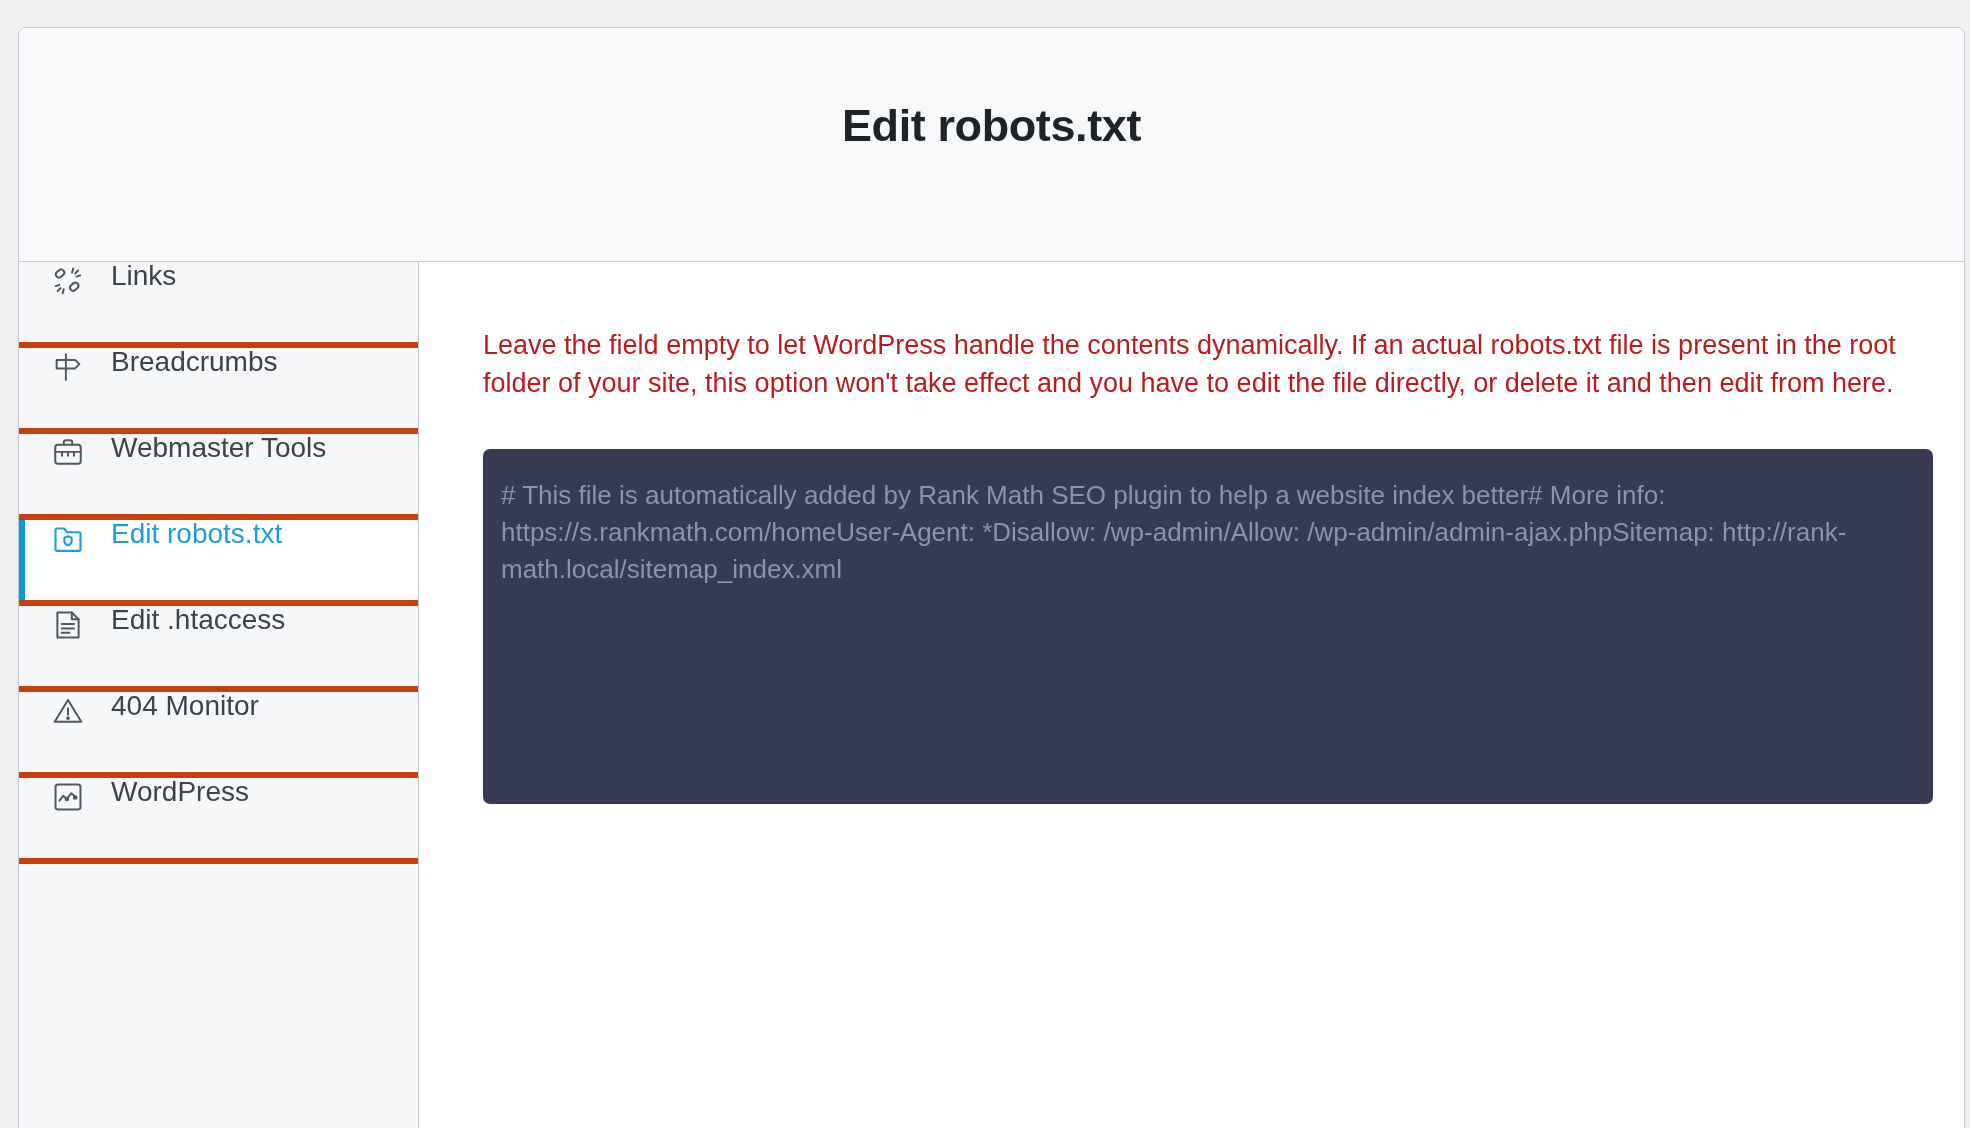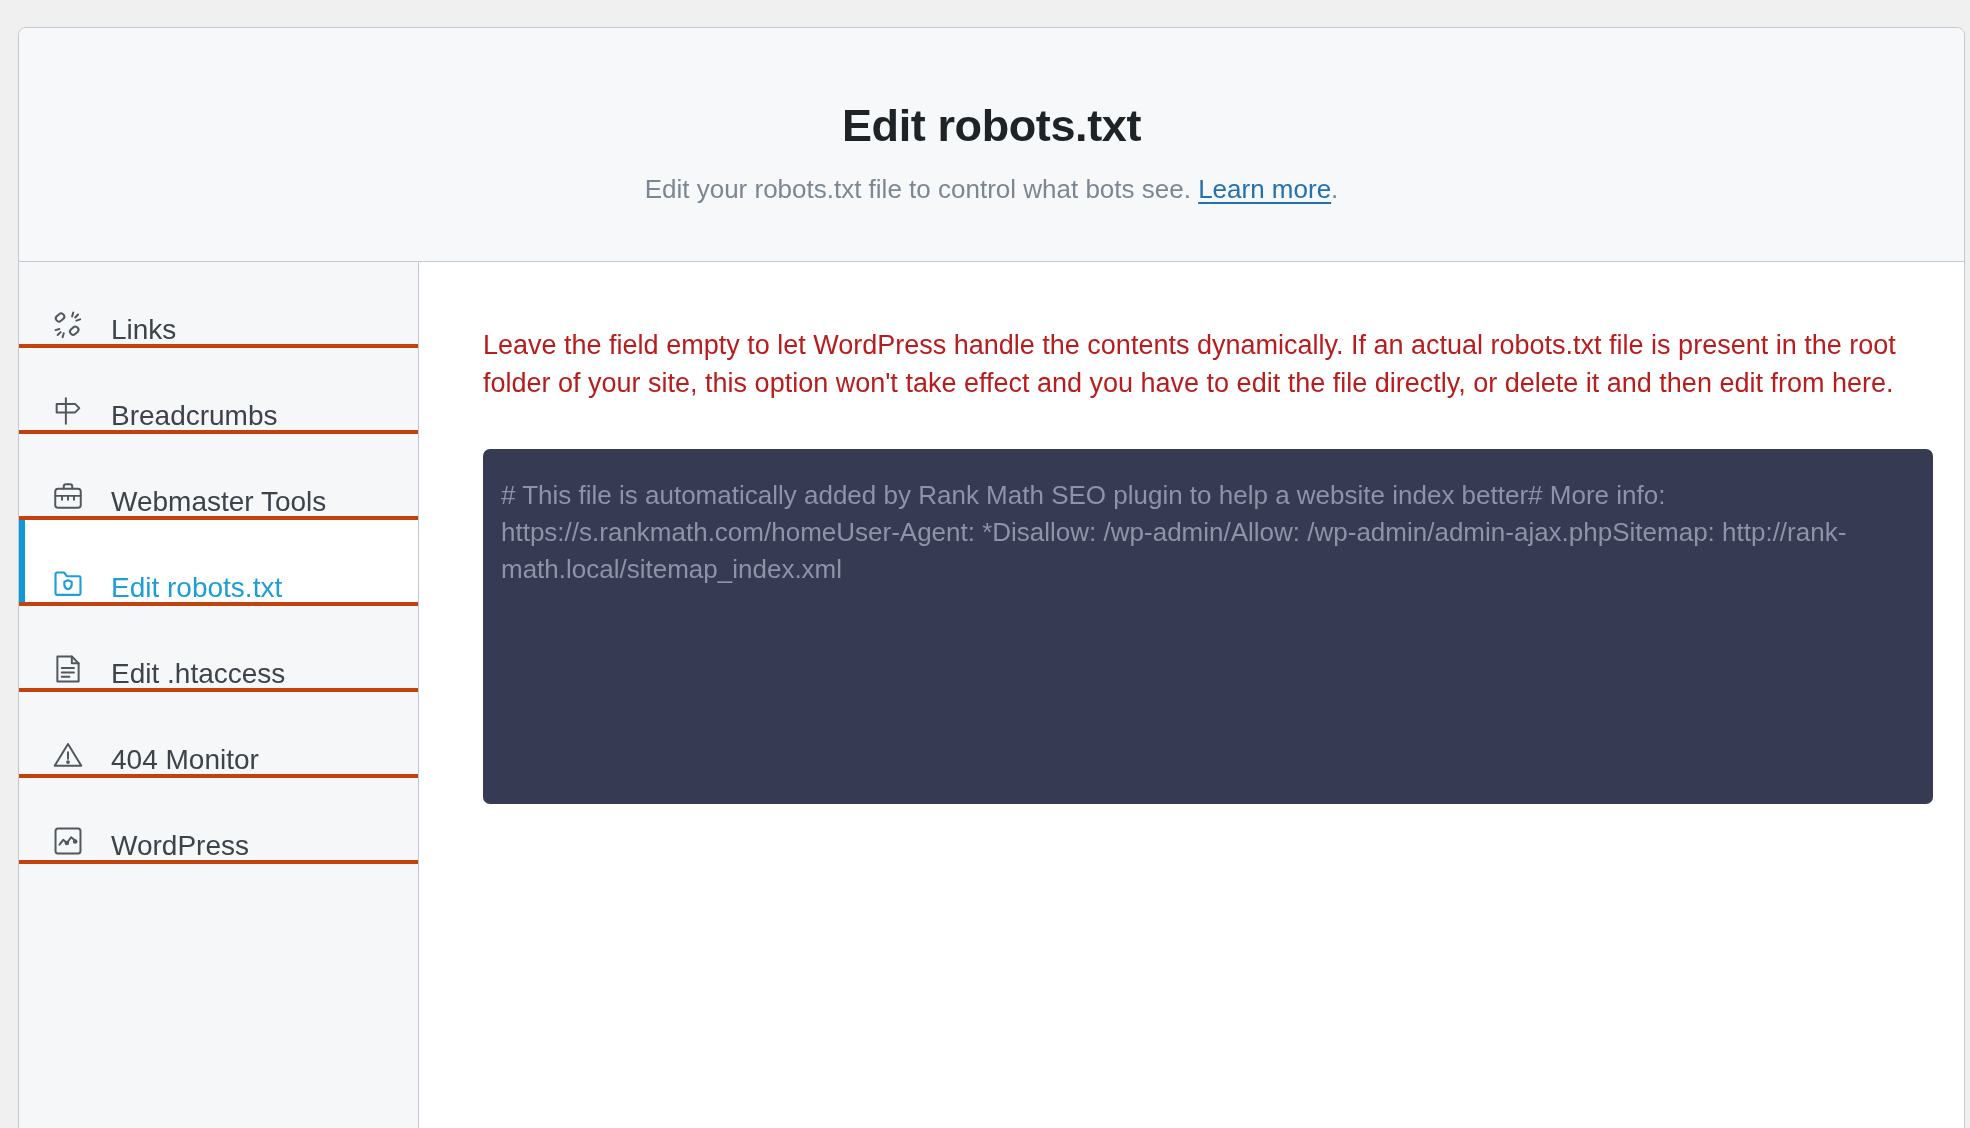--- a/index.html
+++ b/index.html
@@ -65,23 +65,23 @@
   .sidebar {
     width: 400px;
     flex: 0 0 400px;
     background: #f6f7f8;
     border-right: 1px solid #c3c9d2;
   }
   .nav-item {
     position: relative;
     height: 86px;
     display: flex;
-    align-items: flex-end;
+    align-items: flex-start;
     padding-left: 30px;
-    border-bottom: 4px solid #c2410c;
+    border-bottom: 6px solid #c2410c;
     background: #f6f7f8;
     cursor: pointer;
   }
   .nav-item .nav-icon {
     width: 38px;
     height: 38px;
     flex: 0 0 38px;
     display: flex;
     align-items: center;
     justify-content: center;
@@ -139,23 +139,20 @@
   }
   .robots-textarea::placeholder { color: #8e93a8; opacity: 1; }
 </style>
 </head>
 <body>
 
 <div class="app-card">
 
   <div class="card-header">
     <h1 class="page-title">Edit robots.txt</h1>
-    <p class="page-subtitle">
-      <span>Edit your robots.txt file to control what bots see. </span><a href="#">Learn more</a><span>.</span>
-    </p>
   </div>
 
   <div class="card-body">
 
     <nav class="sidebar">
 
       <div class="nav-item">
         <span class="nav-icon">
           <svg viewBox="0 0 24 24" fill="none" stroke="currentColor" stroke-width="1.4" stroke-linecap="round" stroke-linejoin="round">
             <rect x="3.2" y="4.5" width="6.4" height="4.4" rx="2.2" transform="rotate(-40 6.4 6.7)"></rect>

